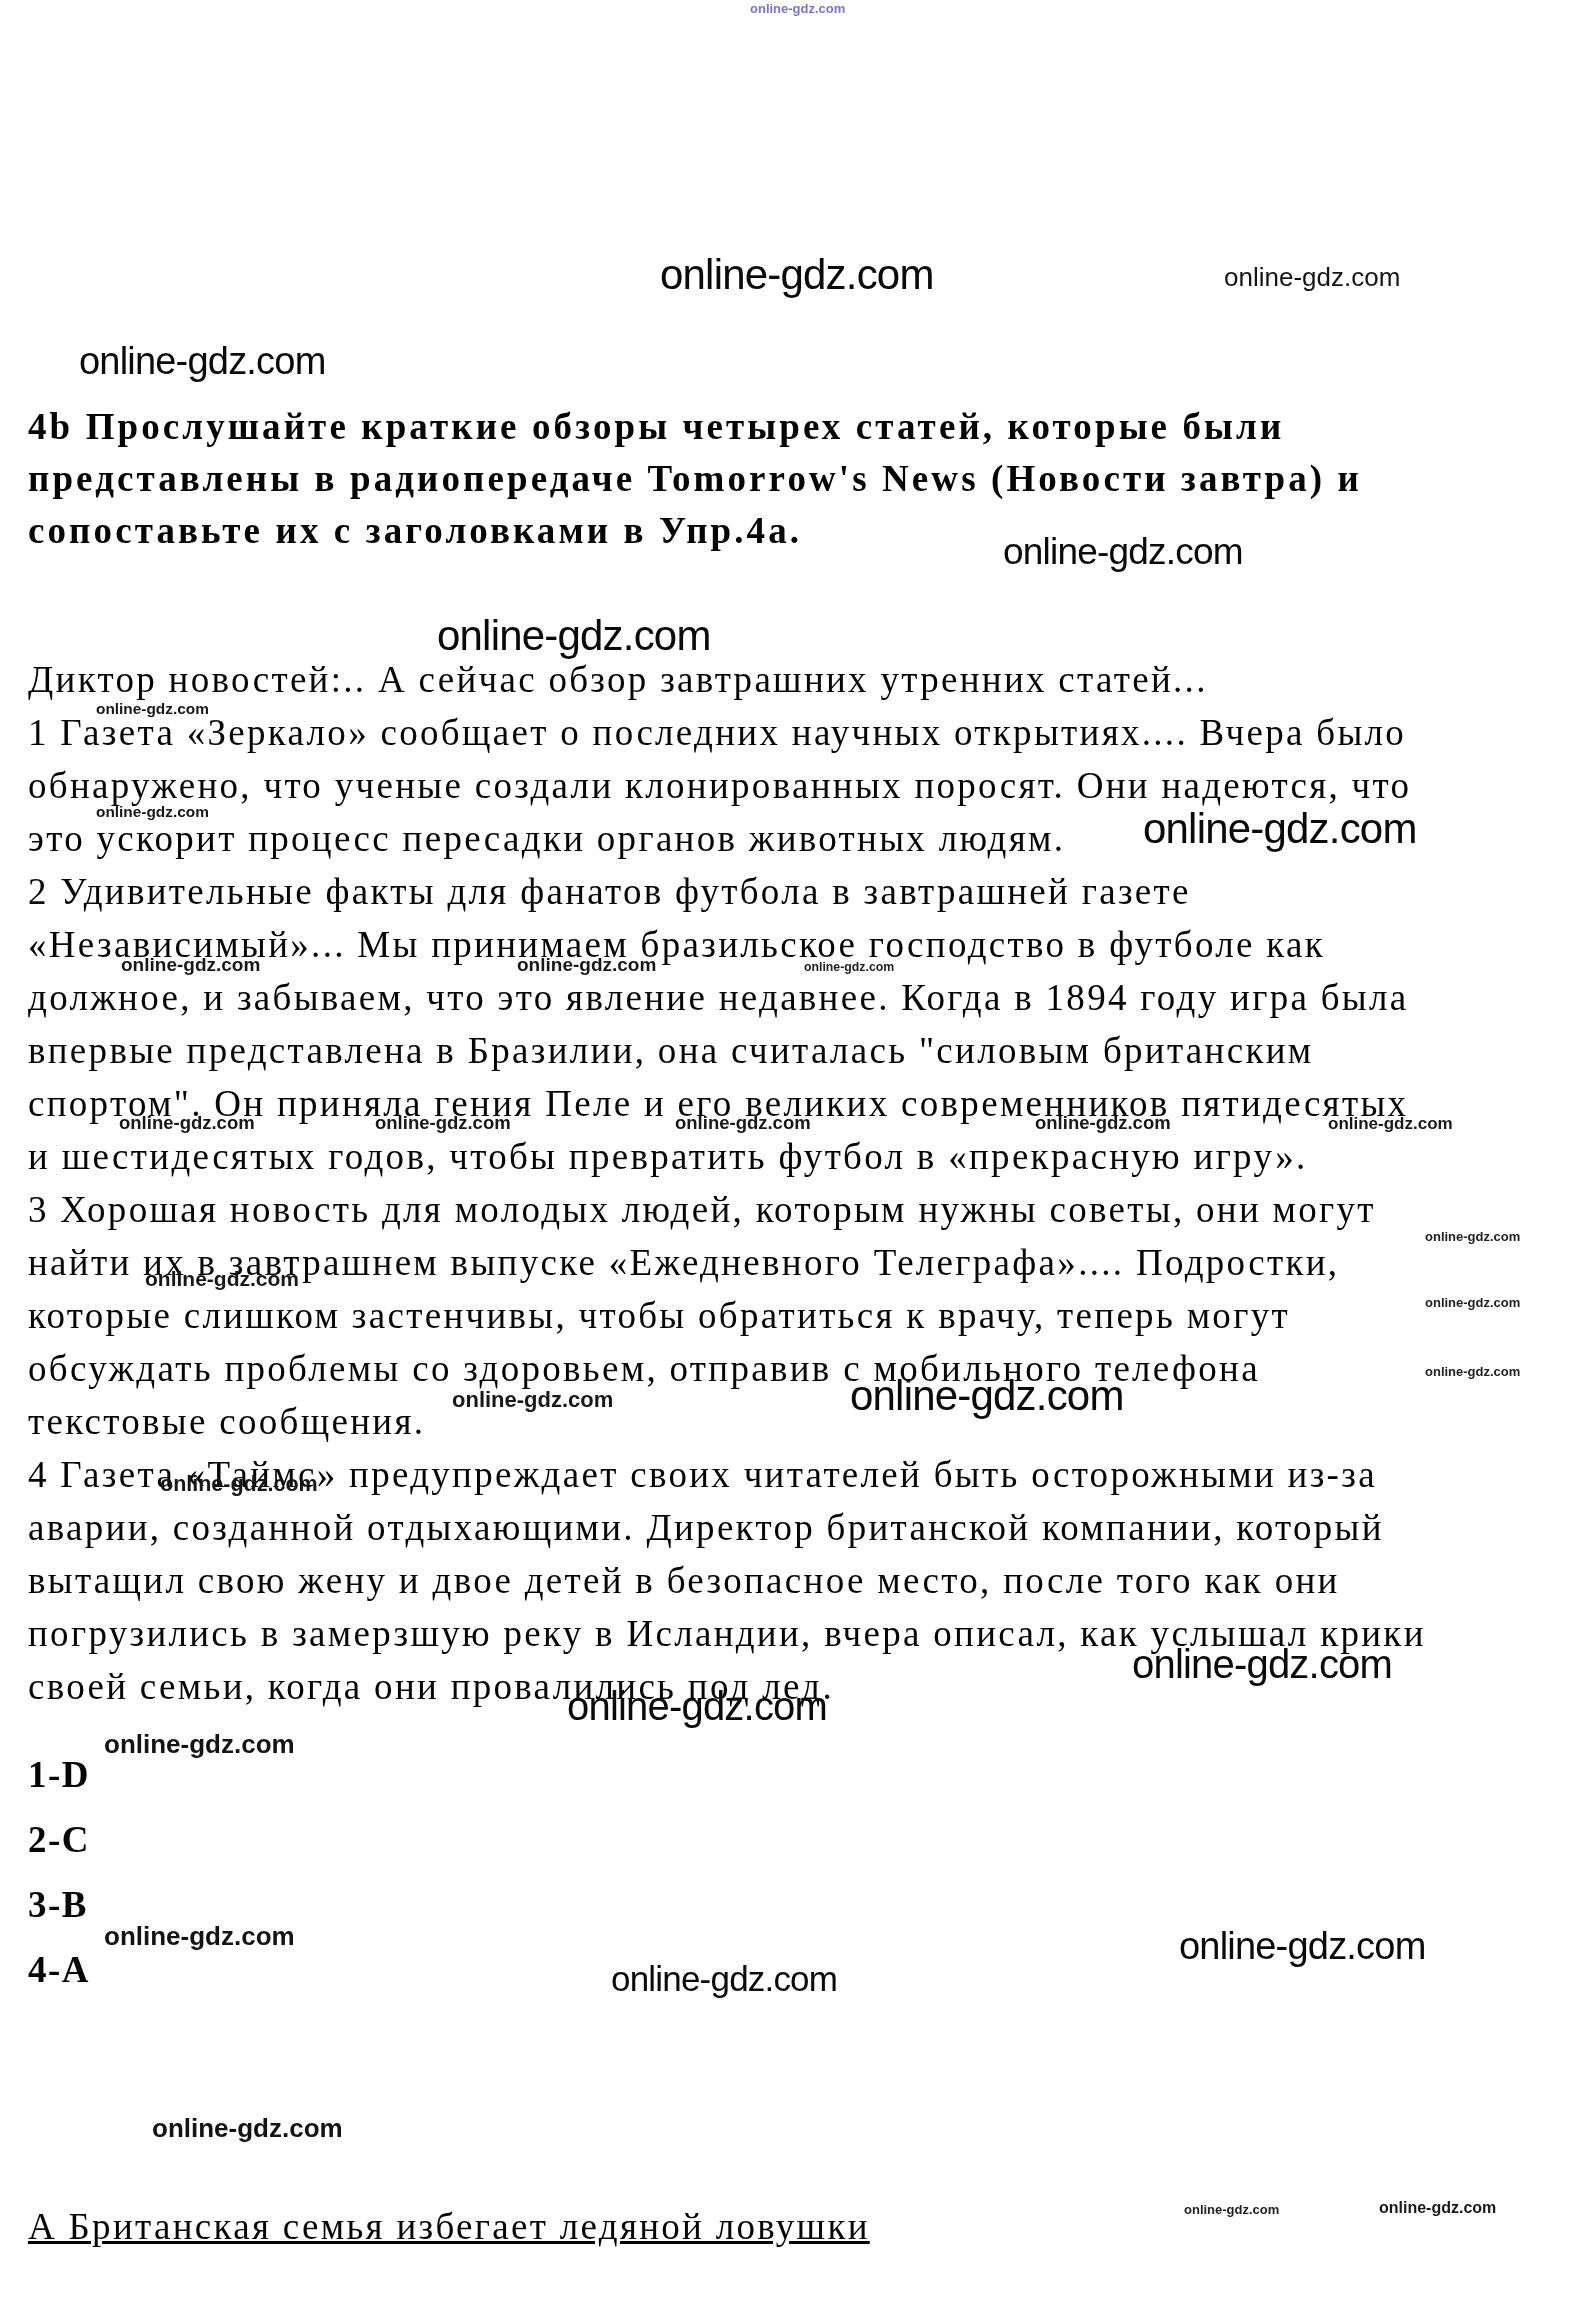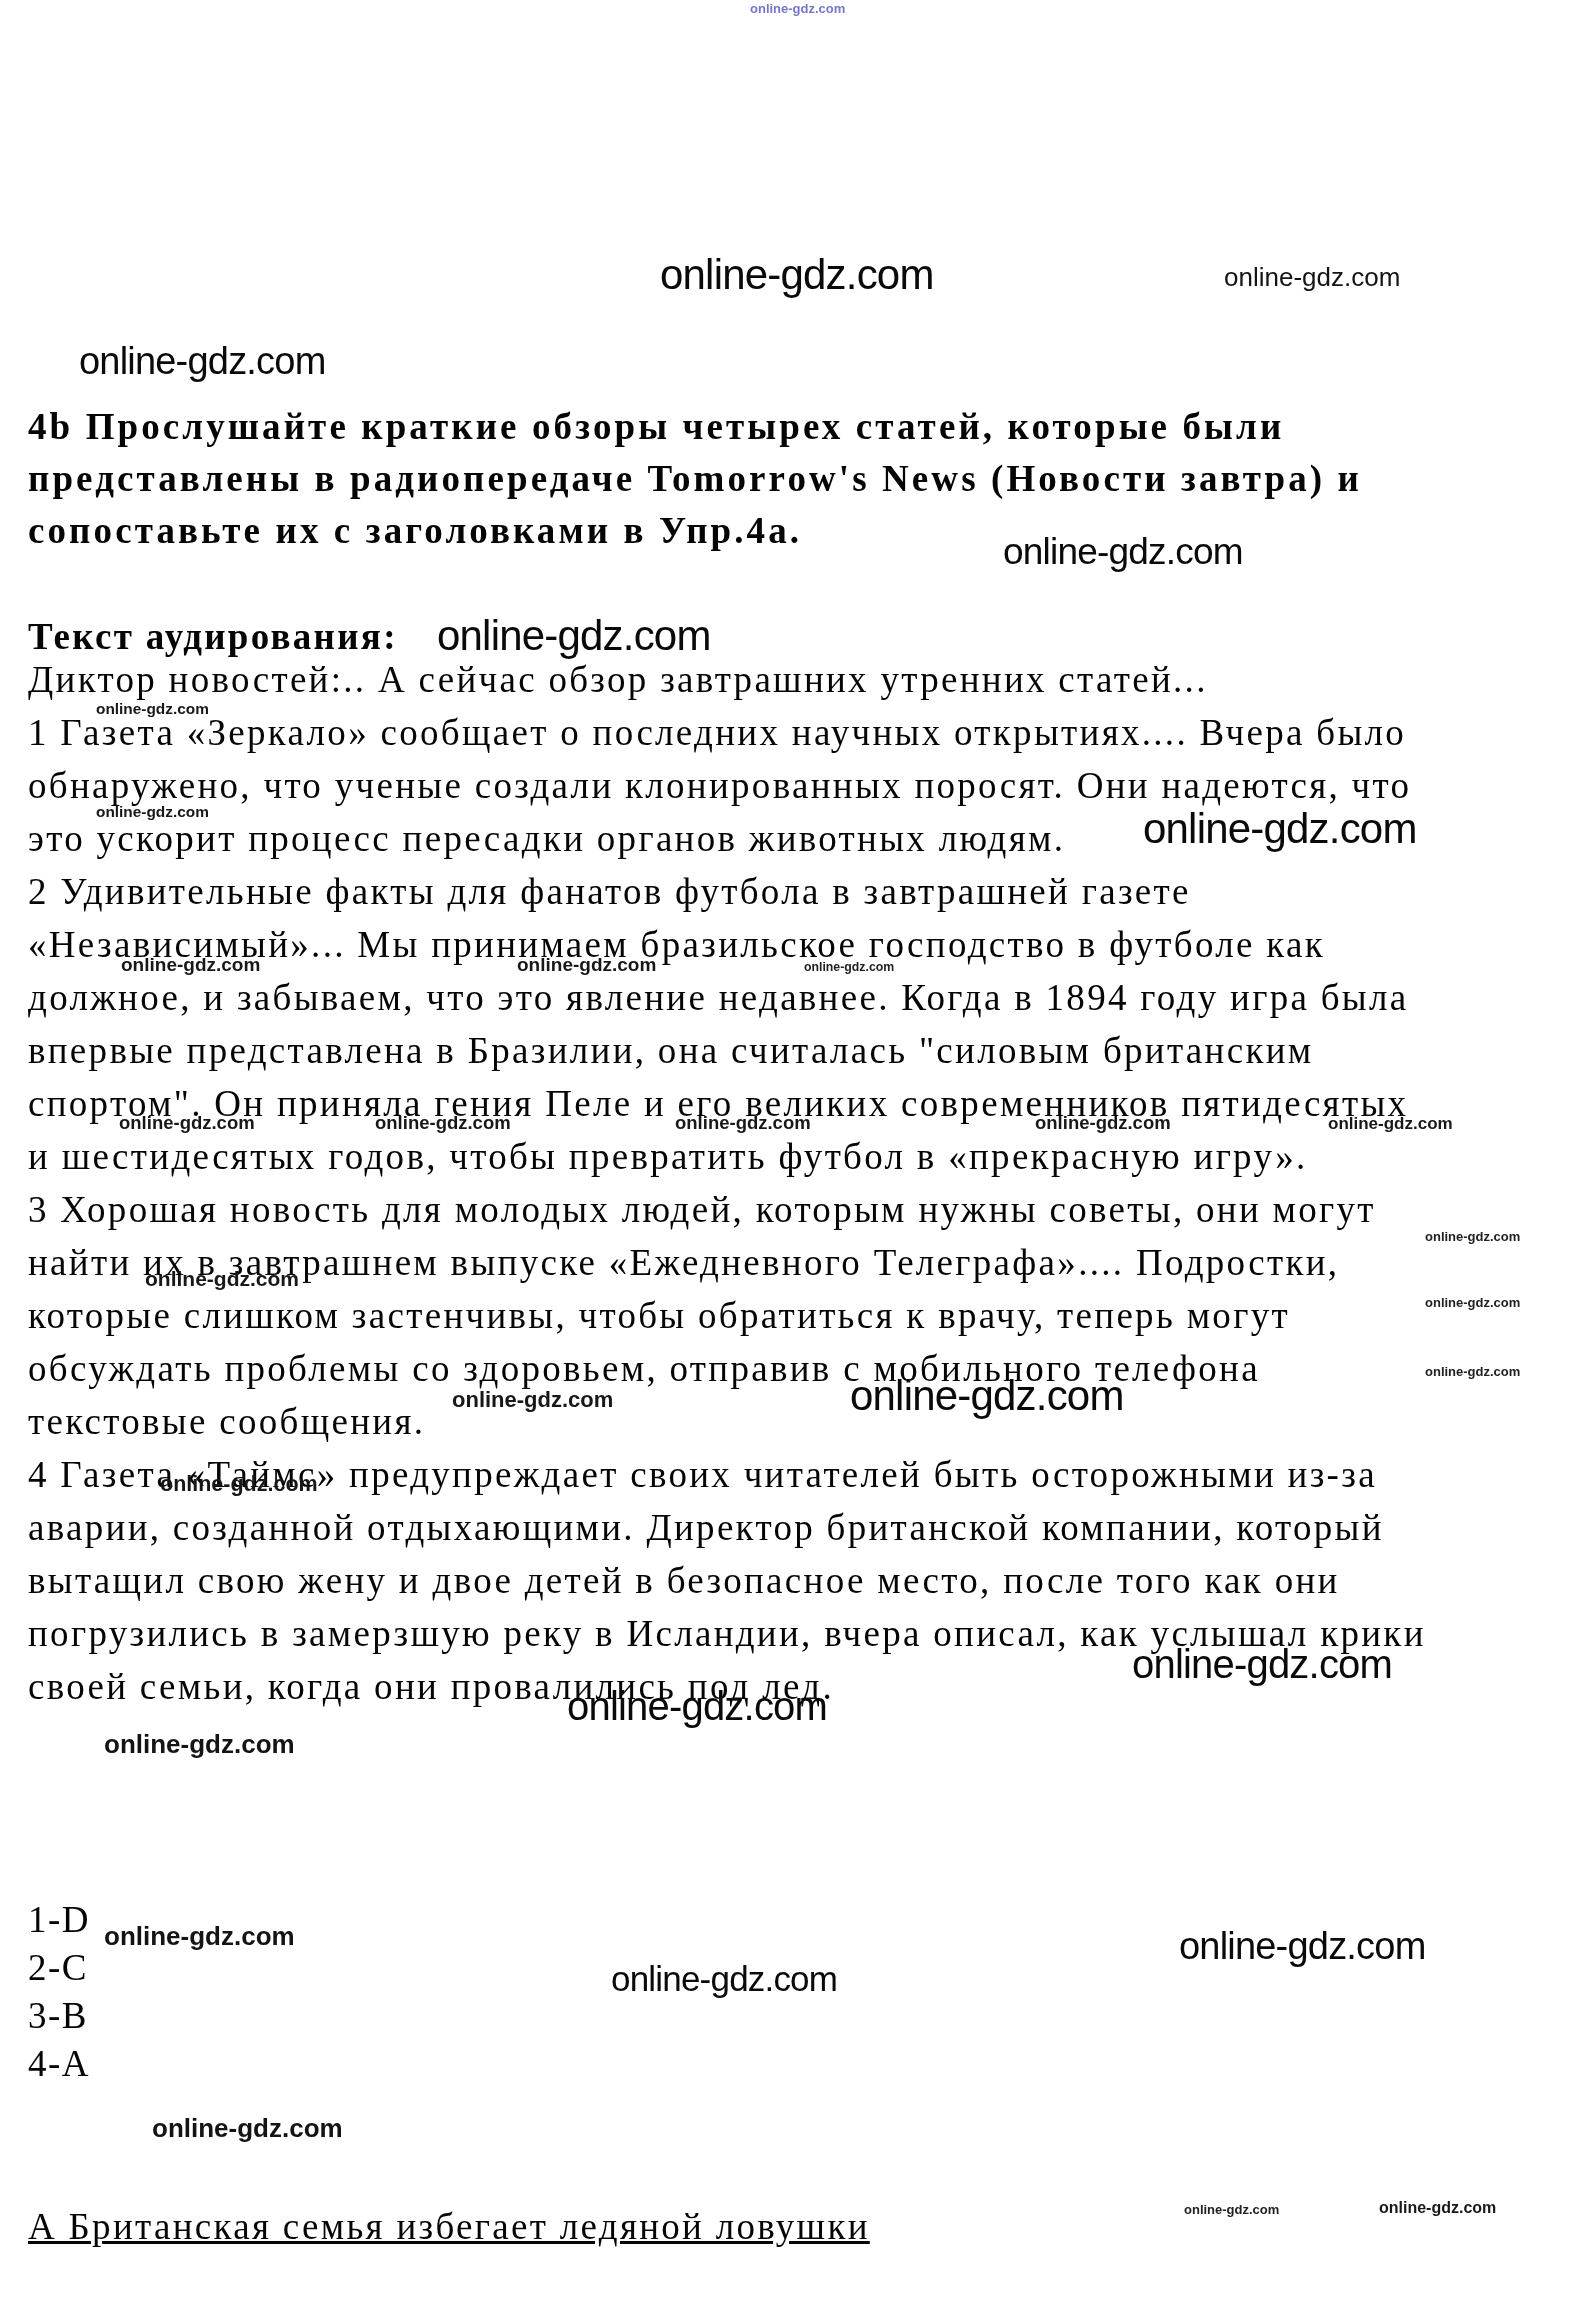--- a/index.html
+++ b/index.html
@@ -32,24 +32,25 @@
     letter-spacing:2.3px;
     white-space:nowrap;
   }
   .body-text{
     top:653px;
     line-height:53px;
     font-size:37px;
     letter-spacing:2.3px;
   }
   .answers{
-    top:1896px;
-    line-height:48px;
+    top:1742px;
+    line-height:65px;
     font-size:37px;
     letter-spacing:1.5px;
+    font-weight:bold;
   }
   .headline-a{
     top:2205px;
     font-size:37px;
     letter-spacing:2.3px;
     white-space:nowrap;
     text-decoration:underline;
   }
   .wm{
     position:absolute;
@@ -65,21 +66,20 @@
   .wm-top{ font-weight:bold; color:#6060c0; opacity:.85; }
 </style>
 </head>
 <body>
 
 <div id="page">
 
   <div class="txt head head-ru">4b Прослушайте краткие обзоры четырех статей, которые были
 представлены в радиопередаче Tomorrow's News (Новости завтра) и
 сопоставьте их с заголовками в Упр.4а.</div>
-  <div class="txt audio-label">Текст аудирования:</div>
   <div class="txt body-text">Диктор новостей:.. А сейчас обзор завтрашних утренних статей...
 1 Газета «Зеркало» сообщает о последних научных открытиях.... Вчера было
 обнаружено, что ученые создали клонированных поросят. Они надеются, что
 это ускорит процесс пересадки органов животных людям.
 2 Удивительные факты для фанатов футбола в завтрашней газете
 «Независимый»... Мы принимаем бразильское господство в футболе как
 должное, и забываем, что это явление недавнее. Когда в 1894 году игра была
 впервые представлена в Бразилии, она считалась "силовым британским
 спортом". Он приняла гения Пеле и его великих современников пятидесятых
 и шестидесятых годов, чтобы превратить футбол в «прекрасную игру».

